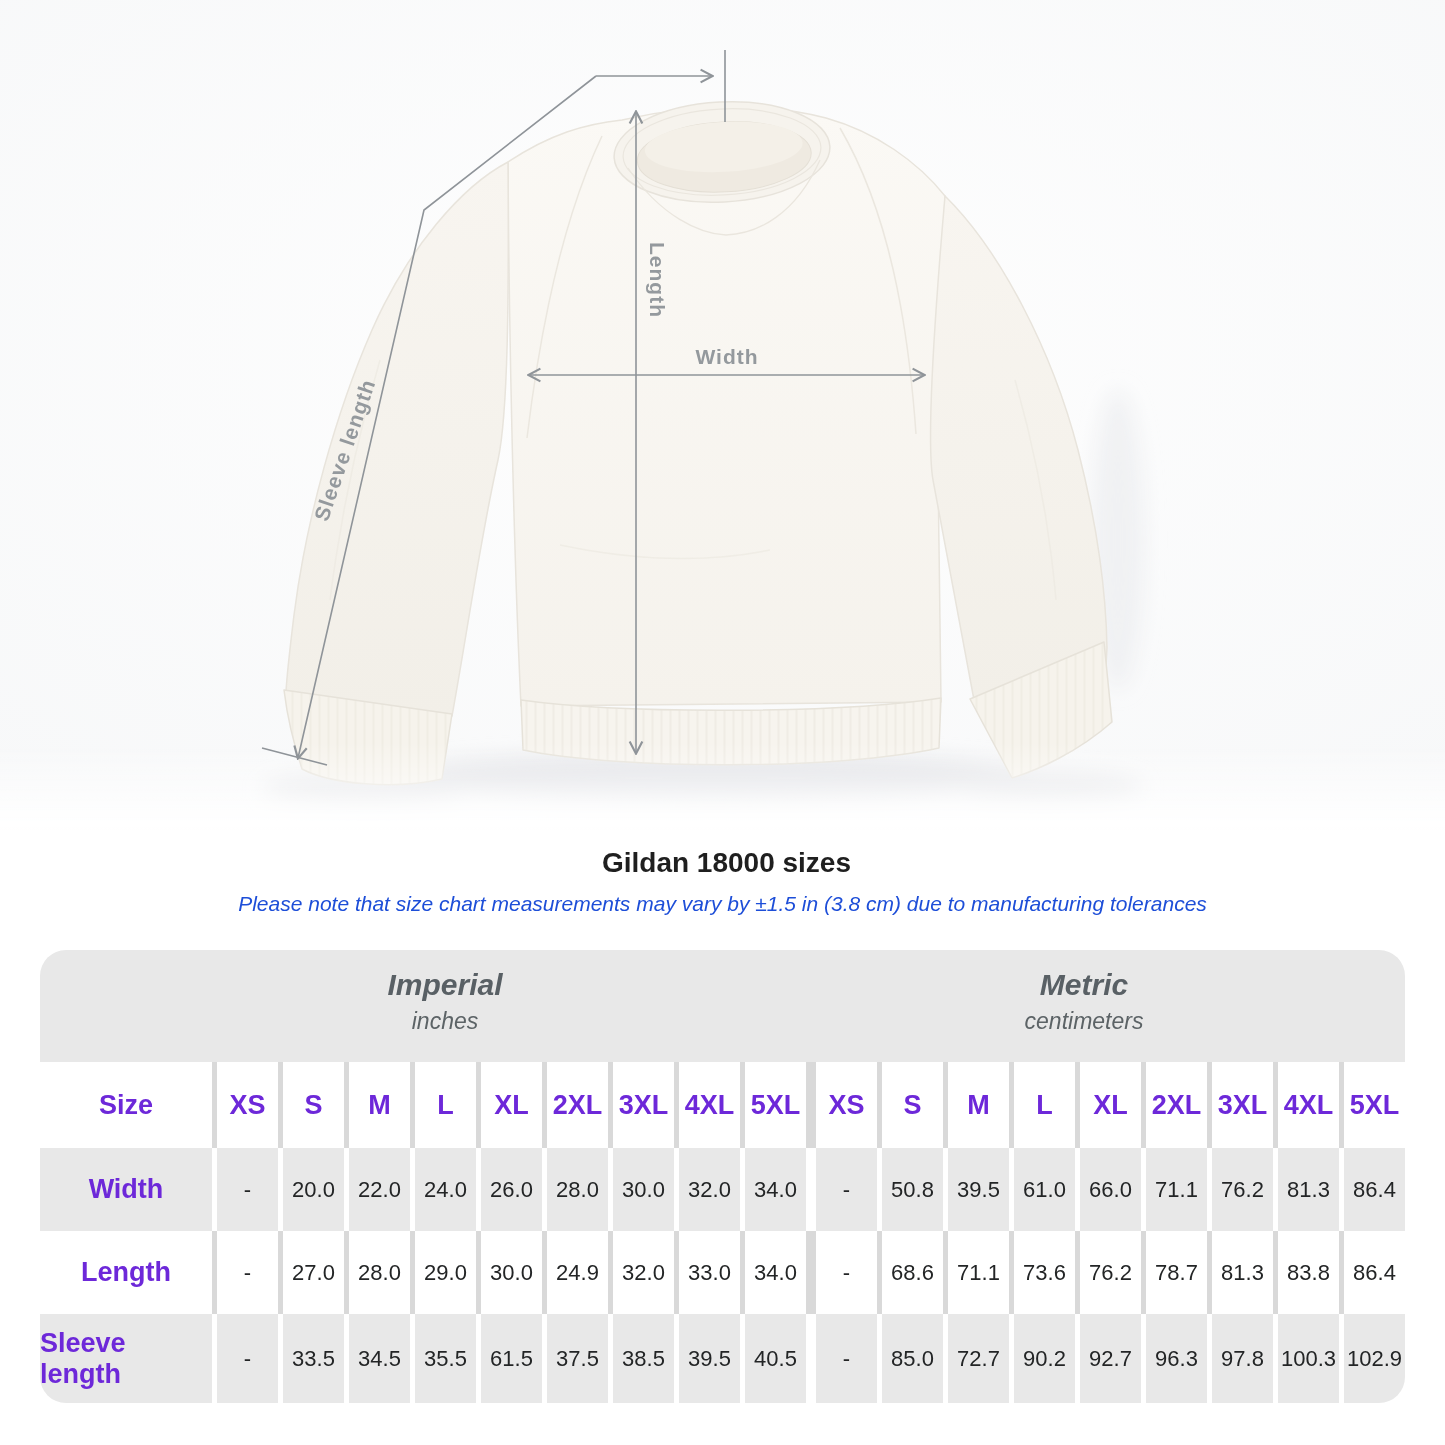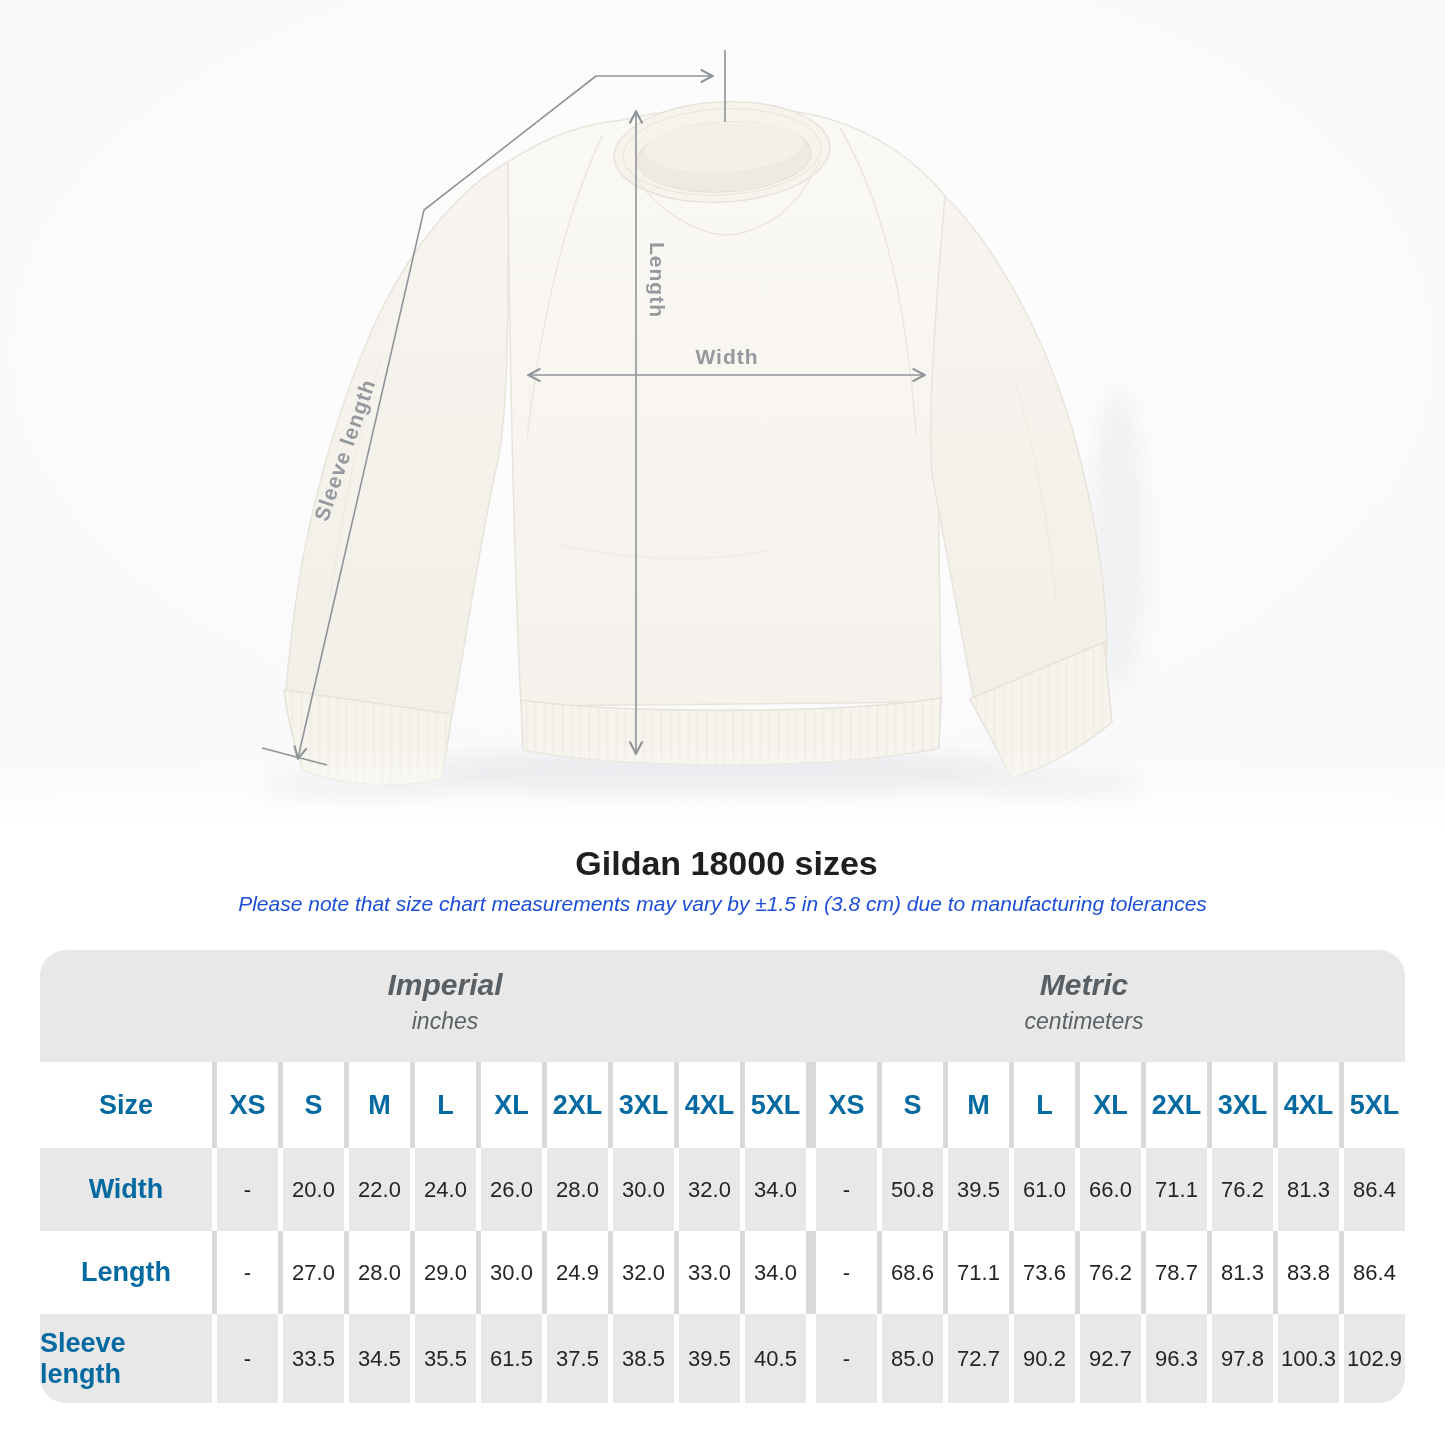--- a/index.html
+++ b/index.html
@@ -14,21 +14,21 @@
   
   .hero { position:absolute; left:0; top:0; width:1445px; height:830px; }
   .hero svg { display:block; width:1445px; height:830px; }
   .meas-label {
     font-family:"Liberation Sans","DejaVu Sans",sans-serif;
     font-weight:bold; font-size:21px; fill:#94999d; letter-spacing:1px;
   }
 
   
   .title-block { position:absolute; left:0; top:843px; width:1445px; text-align:center; }
-  .page-title { font-size:34px; font-weight:bold; color:#1f1f1f; line-height:40px;padding-left:8px; }
+  .page-title { font-size:28px; font-weight:bold; color:#1f1f1f; line-height:40px;padding-left:8px; }
   .page-subtitle { margin-top:8px; font-size:21px; font-style:italic; color:#1d4ed8; line-height:26px; }
 
   
   .size-table {
     position:absolute; left:40px; top:950px;
     width:1365px; height:453px;
     border-radius:26px; overflow:hidden;
     background:#ffffff;
   }
   .band { position:relative; height:112px; background:#e8e8e8; }
@@ -49,21 +49,21 @@
     width:61px; margin-right:5px; flex:none;
     display:flex; align-items:center; justify-content:center;
   }
   .row .c.lab { width:172px; }
   .row .c.sect { margin-left:5px; }
   .row .c:last-child { margin-right:0; }
 
   .row.bg-white .c { background:#ffffff; }
   .row.bg-gray  .c { background:#e8e8e8; }
 
-  .hdr-text { font-size:27px; font-weight:bold; color:#0369a1; }
+  .hdr-text { font-size:27px; font-weight:bold; color:#6d28d9; }
   .num-text { font-size:22px; color:#232526; }
 </style>
 </head>
 <body>
 
 <div class="hero">
   <svg viewBox="0 0 1445 830">
     <defs>
       <radialGradient id="bgGrad" cx="50%" cy="42%" r="75%">
         <stop offset="0%" stop-color="#fefefe"></stop>

